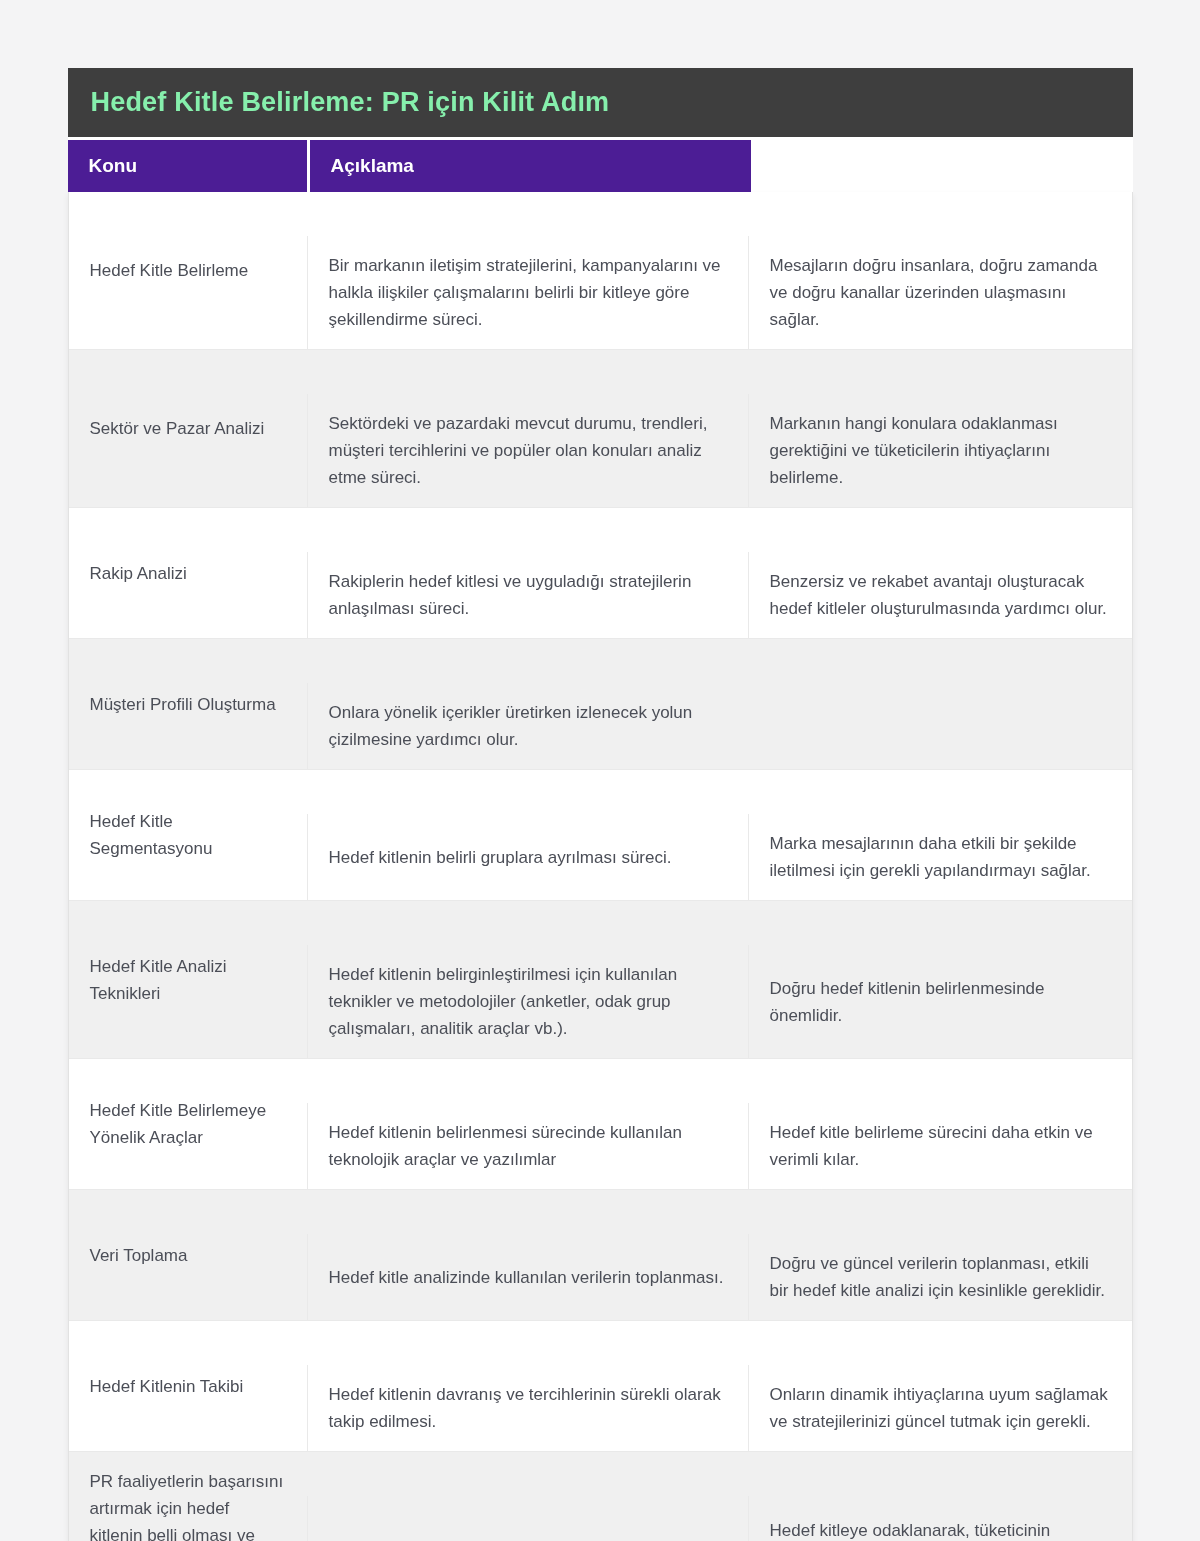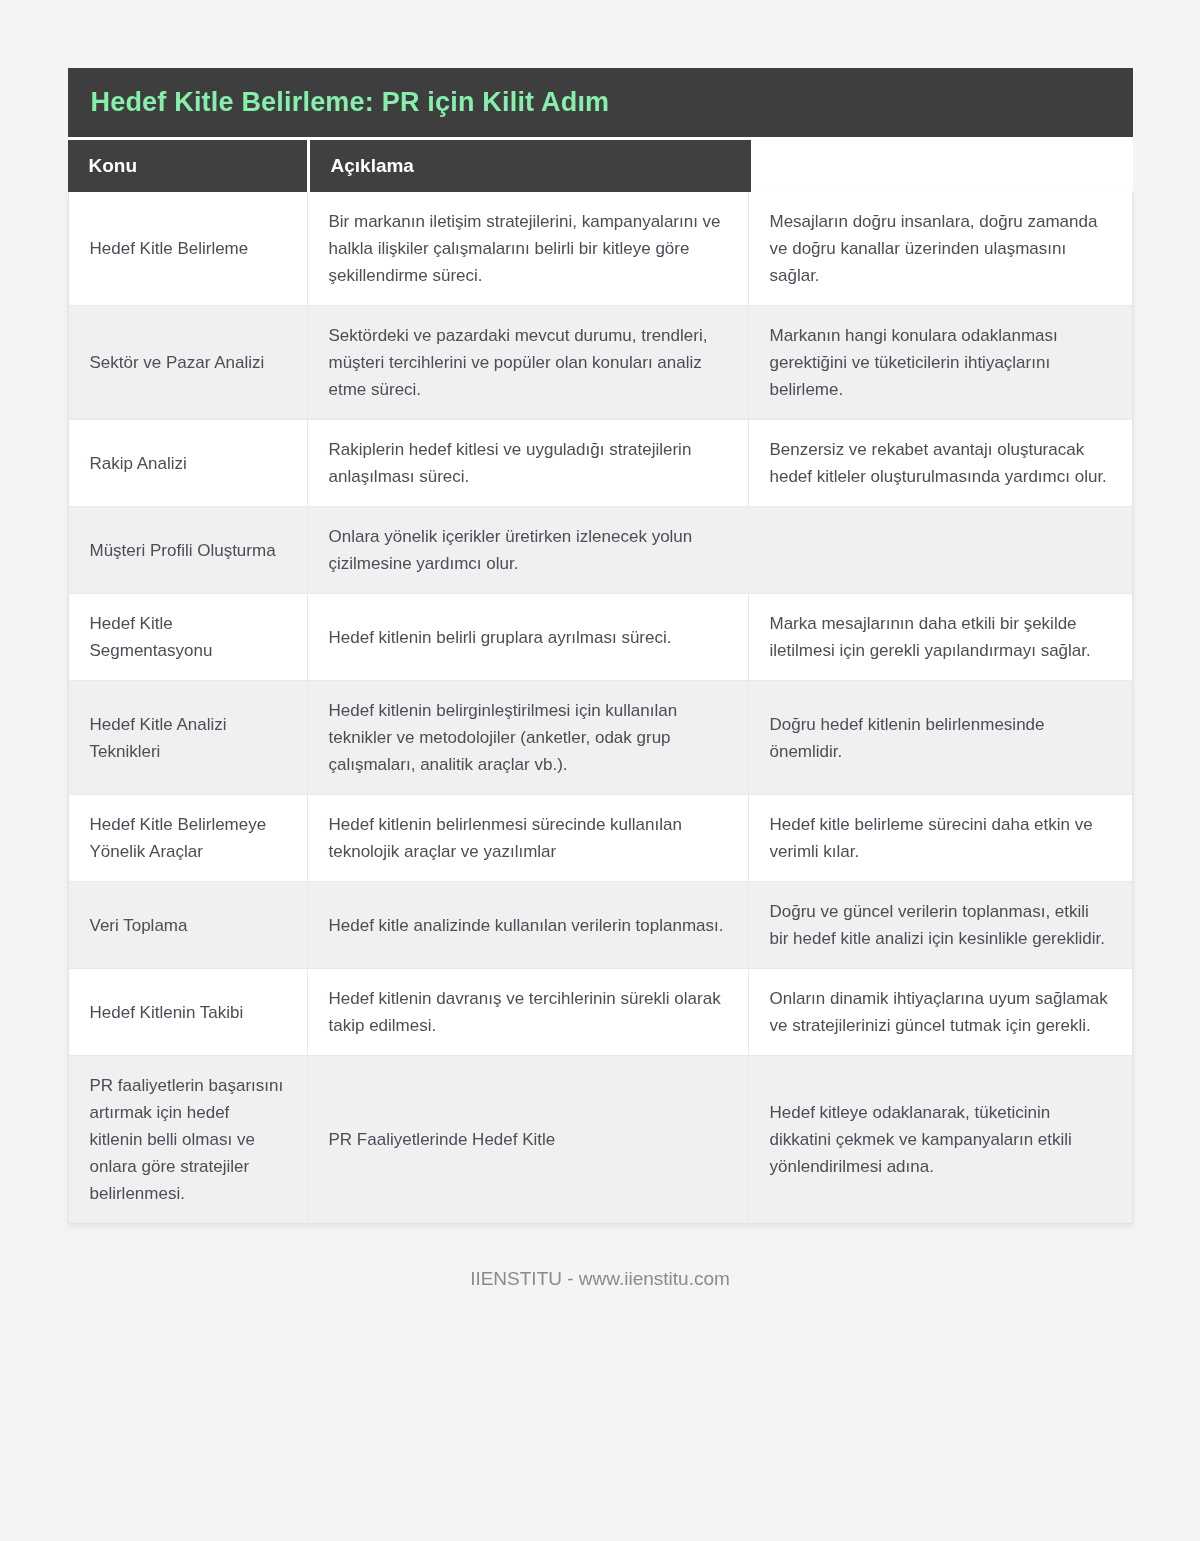--- a/index.html
+++ b/index.html
@@ -25,21 +25,21 @@
     font-weight: bold;
     letter-spacing: 0.2px;
   }
   .col-headers {
     display: grid;
     grid-template-columns: 239px 441px 385px;
     gap: 3px;
     background: #ffffff;
   }
   .col-h {
-    background: #404040;
+    background: #4c1d95;
     color: #ffffff;
     font-weight: bold;
     font-size: 19px;
     padding: 15px 21px;
   }
   .tbody {
     background: #ffffff;
     border: 1px solid #e2e2e2;
     border-top: none;
     box-shadow: 0 3px 6px rgba(0,0,0,0.07);
@@ -52,21 +52,21 @@
   .row + .row { border-top: 1px solid #e9e9e9; }
   .row:nth-child(even) { background: #f0f0f0; }
   .cell {
     padding: 16px 21px;
     font-size: 17px;
     line-height: 27px;
     color: #4b4e57;
     display: flex;
     align-items: center;
   }
-  .cell + .cell { border-left: 1px solid #e9e9e9; }
+  .cell + .cell { border-left: 1px solid #e9e9e9; margin-top: 44px; }
   .footer {
     text-align: center;
     color: #8b8b8b;
     font-size: 19px;
     margin-top: 44px;
     padding-bottom: 40px;
   }
 </style>
 </head>
 <body>

